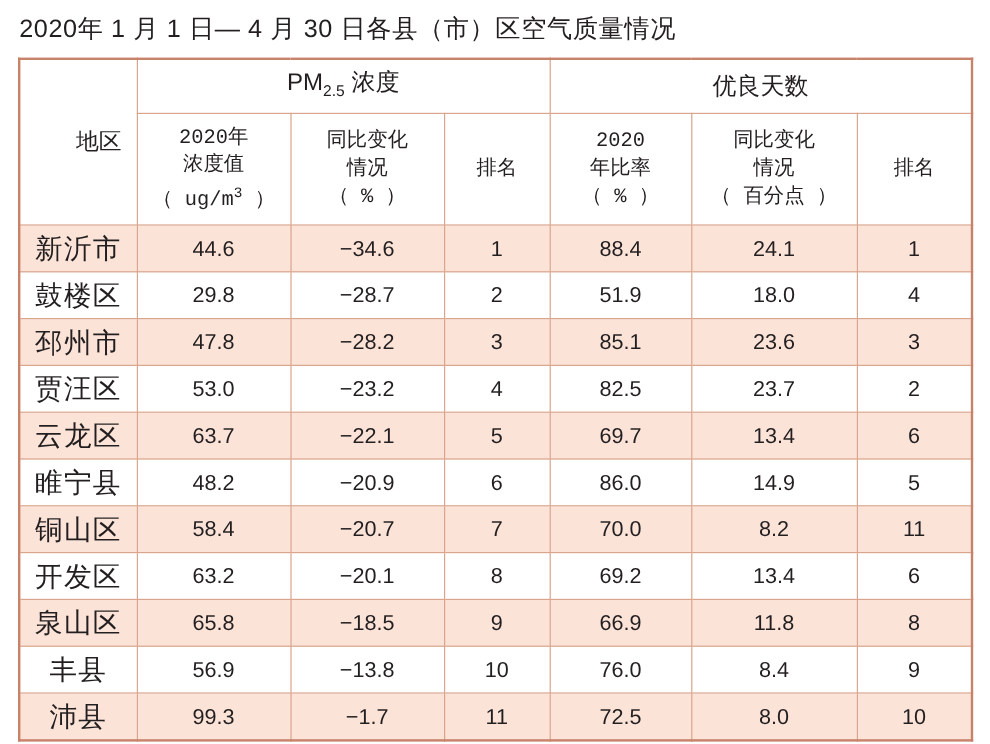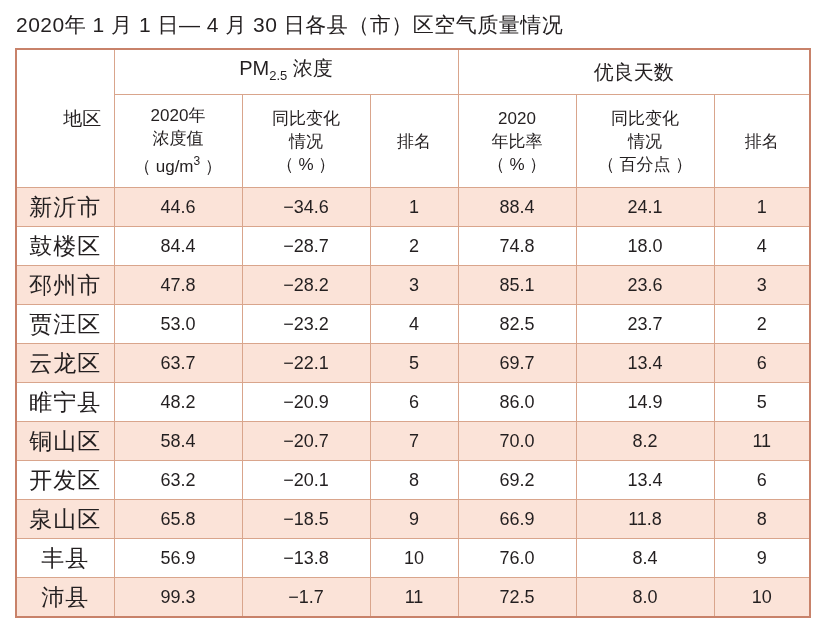--- a/index.html
+++ b/index.html
@@ -54,20 +54,21 @@
     padding: 4px 2px;
   }
   th.grp {
     height: 36px;
     font-size: 20px;
   }
   th.sub {
     height: 84px;
     font-size: 17px;
     line-height: 23px;
+    font-family: Liberation Mono, monospace;
   }
   th.region {
     font-size: 19px;
     padding-left: 36px;
   }
   .sub-small {
     font-size: 13px;
     vertical-align: sub;
   }
   .sup {
@@ -149,24 +150,24 @@
           <td class="name">新沂市</td>
           <td>44.6</td>
           <td>−34.6</td>
           <td>1</td>
           <td>88.4</td>
           <td>24.1</td>
           <td>1</td>
         </tr>
         <tr class="even">
           <td class="name">鼓楼区</td>
-          <td>84.4</td>
+          <td>29.8</td>
           <td>−28.7</td>
           <td>2</td>
-          <td>74.8</td>
+          <td>51.9</td>
           <td>18.0</td>
           <td>4</td>
         </tr>
         <tr class="odd">
           <td class="name">邳州市</td>
           <td>47.8</td>
           <td>−28.2</td>
           <td>3</td>
           <td>85.1</td>
           <td>23.6</td>

